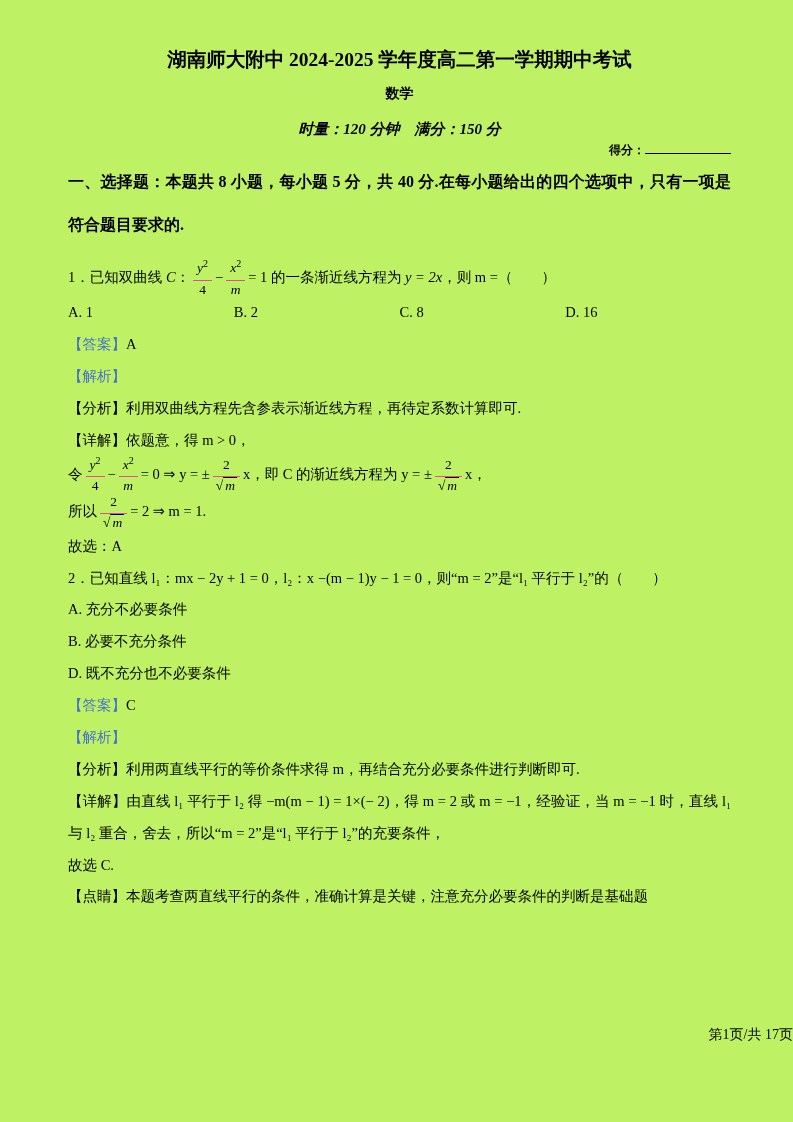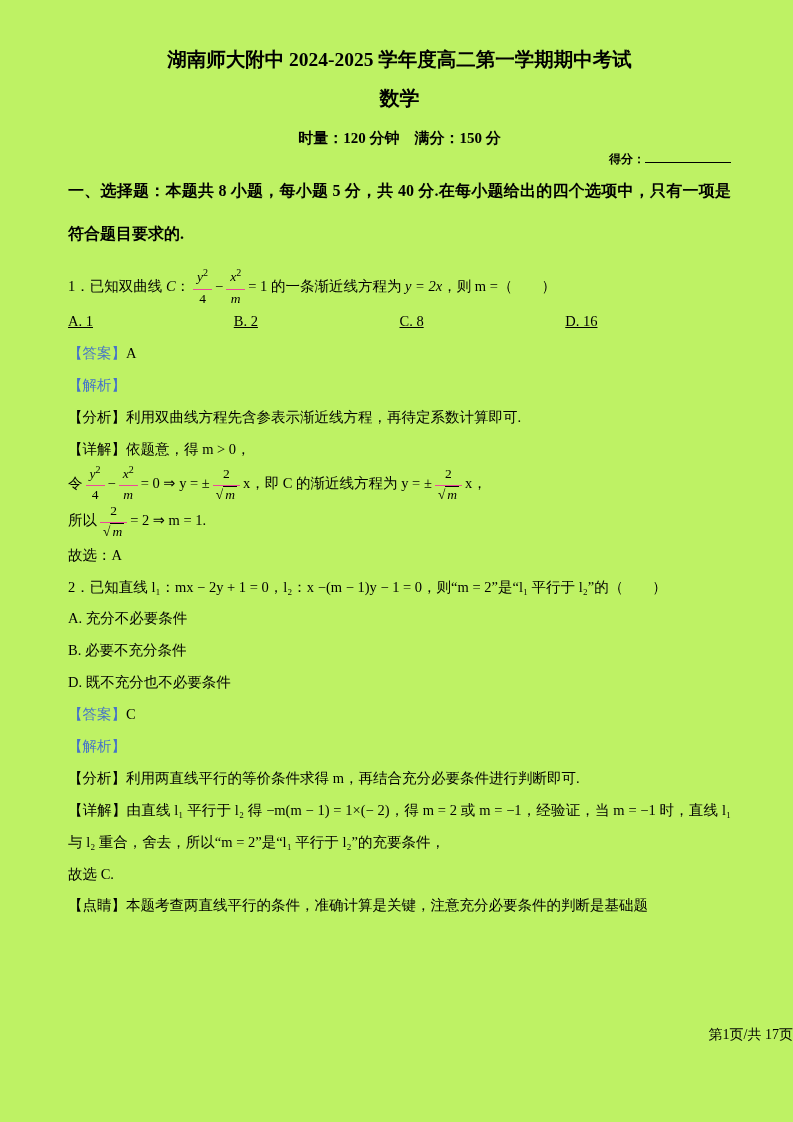--- a/index.html
+++ b/index.html
@@ -23,28 +23,29 @@
   }
   .title {
     text-align: center;
     font-weight: bold;
     font-size: 19.5px;
     line-height: 1.4;
   }
   .subtitle {
     text-align: center;
     font-weight: bold;
-    font-size: 20px;
+    font-size: 14px;
     margin-top: 12px;
   }
   .meta {
     text-align: center;
     font-weight: bold;
     font-size: 15px;
     margin-top: 17px;
+    font-style: italic;
   }
   .score-line {
     text-align: right;
     font-weight: bold;
     font-size: 12px;
   }
   .score-blank {
     display: inline-block;
     width: 86px;
     height: 15px;
@@ -60,21 +61,21 @@
   }
   .para {
     line-height: 2.2;
     text-align: justify;
   }
   .stem { margin-top: 14px; }
   .options-row {
     display: flex;
     line-height: 2.2;
   }
-  .options-row .opt { width: 25%; text-decoration: underline; }
+  .options-row .opt { width: 25%; }
   .blue { color: #4674C8; }
   .mi { font-style: italic; }
   sup { font-size: 10px; line-height: 0; }
   
   .frac {
     display: inline-block;
     vertical-align: middle;
     text-align: center;
     line-height: 1.15;
     margin: 0 3px;

